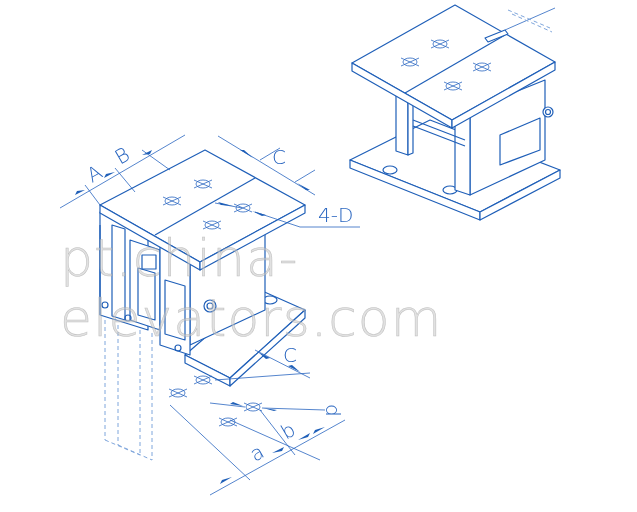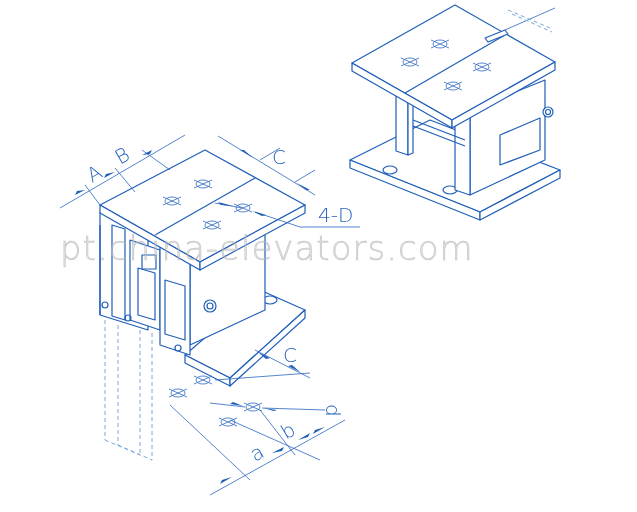--- a/index.html
+++ b/index.html
@@ -5,21 +5,21 @@
   html, body { margin:0; padding:0; background:#ffffff; }
   #canvas { position:relative; width:637px; height:512px; overflow:hidden; background:#fff; }
   svg { position:absolute; left:0; top:0; }
   .ln { stroke:#1f5fb8; stroke-width:1.2; fill:none; stroke-linejoin:round; }
   .lnf { stroke:#1f5fb8; stroke-width:1.2; fill:#ffffff; stroke-linejoin:round; }
   .thin { stroke:#2a66c0; stroke-width:0.8; fill:none; }
   .dash { stroke:#7fa6dc; stroke-width:1; fill:none; stroke-dasharray:4 3; }
   .arrow { fill:#1f5fb8; }
   .lbl { font-family:"DejaVu Sans", sans-serif; font-size:20px; fill:#2a66c0; font-weight:300; }
   .wm { position:absolute; left:60px; top:228px; font-family:"DejaVu Sans", sans-serif;
-        font-size:34px; color:rgba(200,200,200,0.55); letter-spacing:1px; font-weight:300;
+        font-size:52px; color:rgba(200,200,200,0.55); letter-spacing:1px; font-weight:300;
         pointer-events:none; -webkit-text-stroke:0.5px rgba(160,160,160,0.6); }
 </style>
 </head>
 <body>
 
 <div id="canvas">
 <svg width="637" height="512" viewBox="0 0 637 512">
   <defs>
     <g id="xmark">
       <ellipse cx="0" cy="0" rx="7" ry="4" class="thin"></ellipse>

